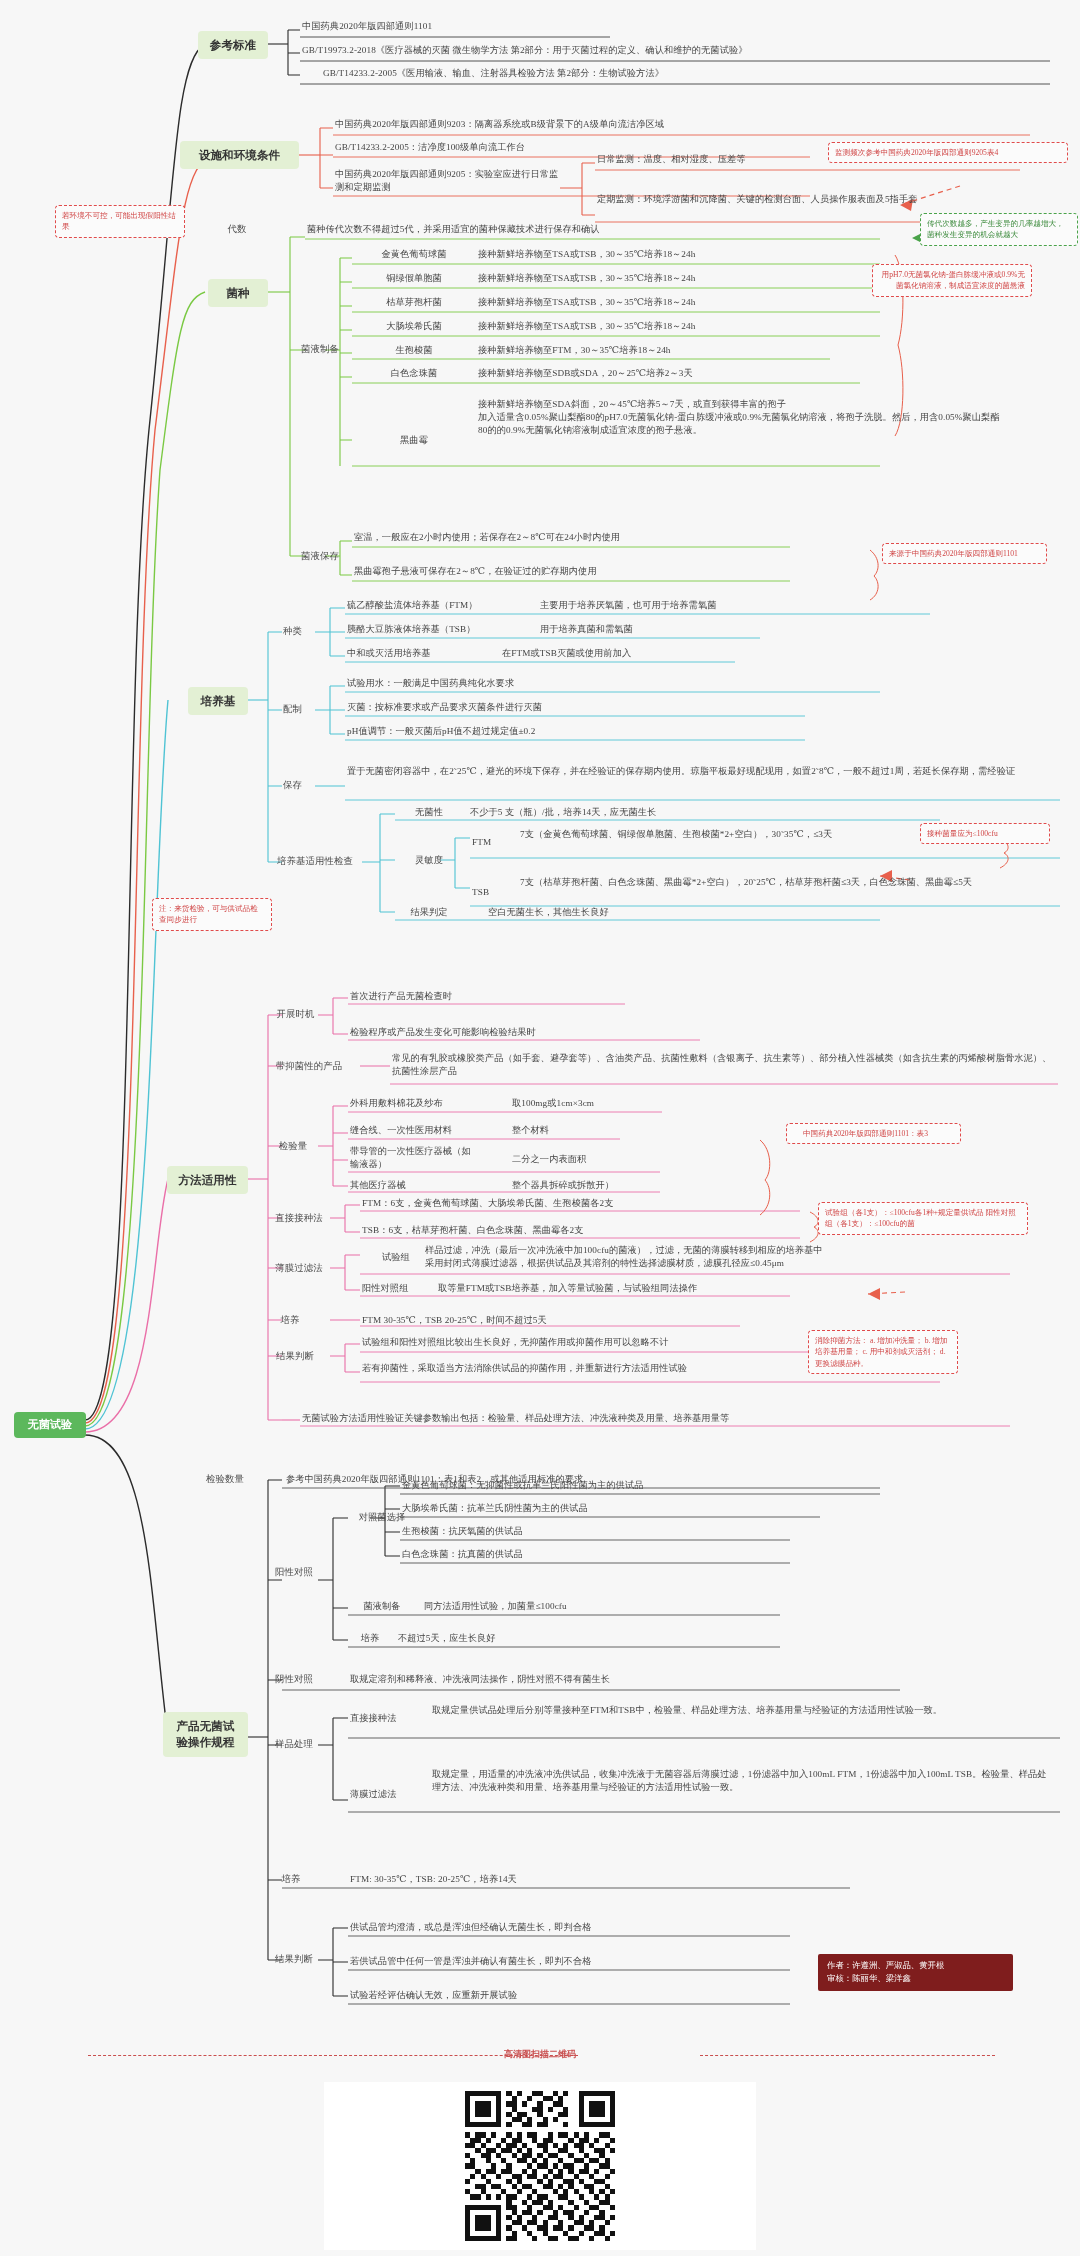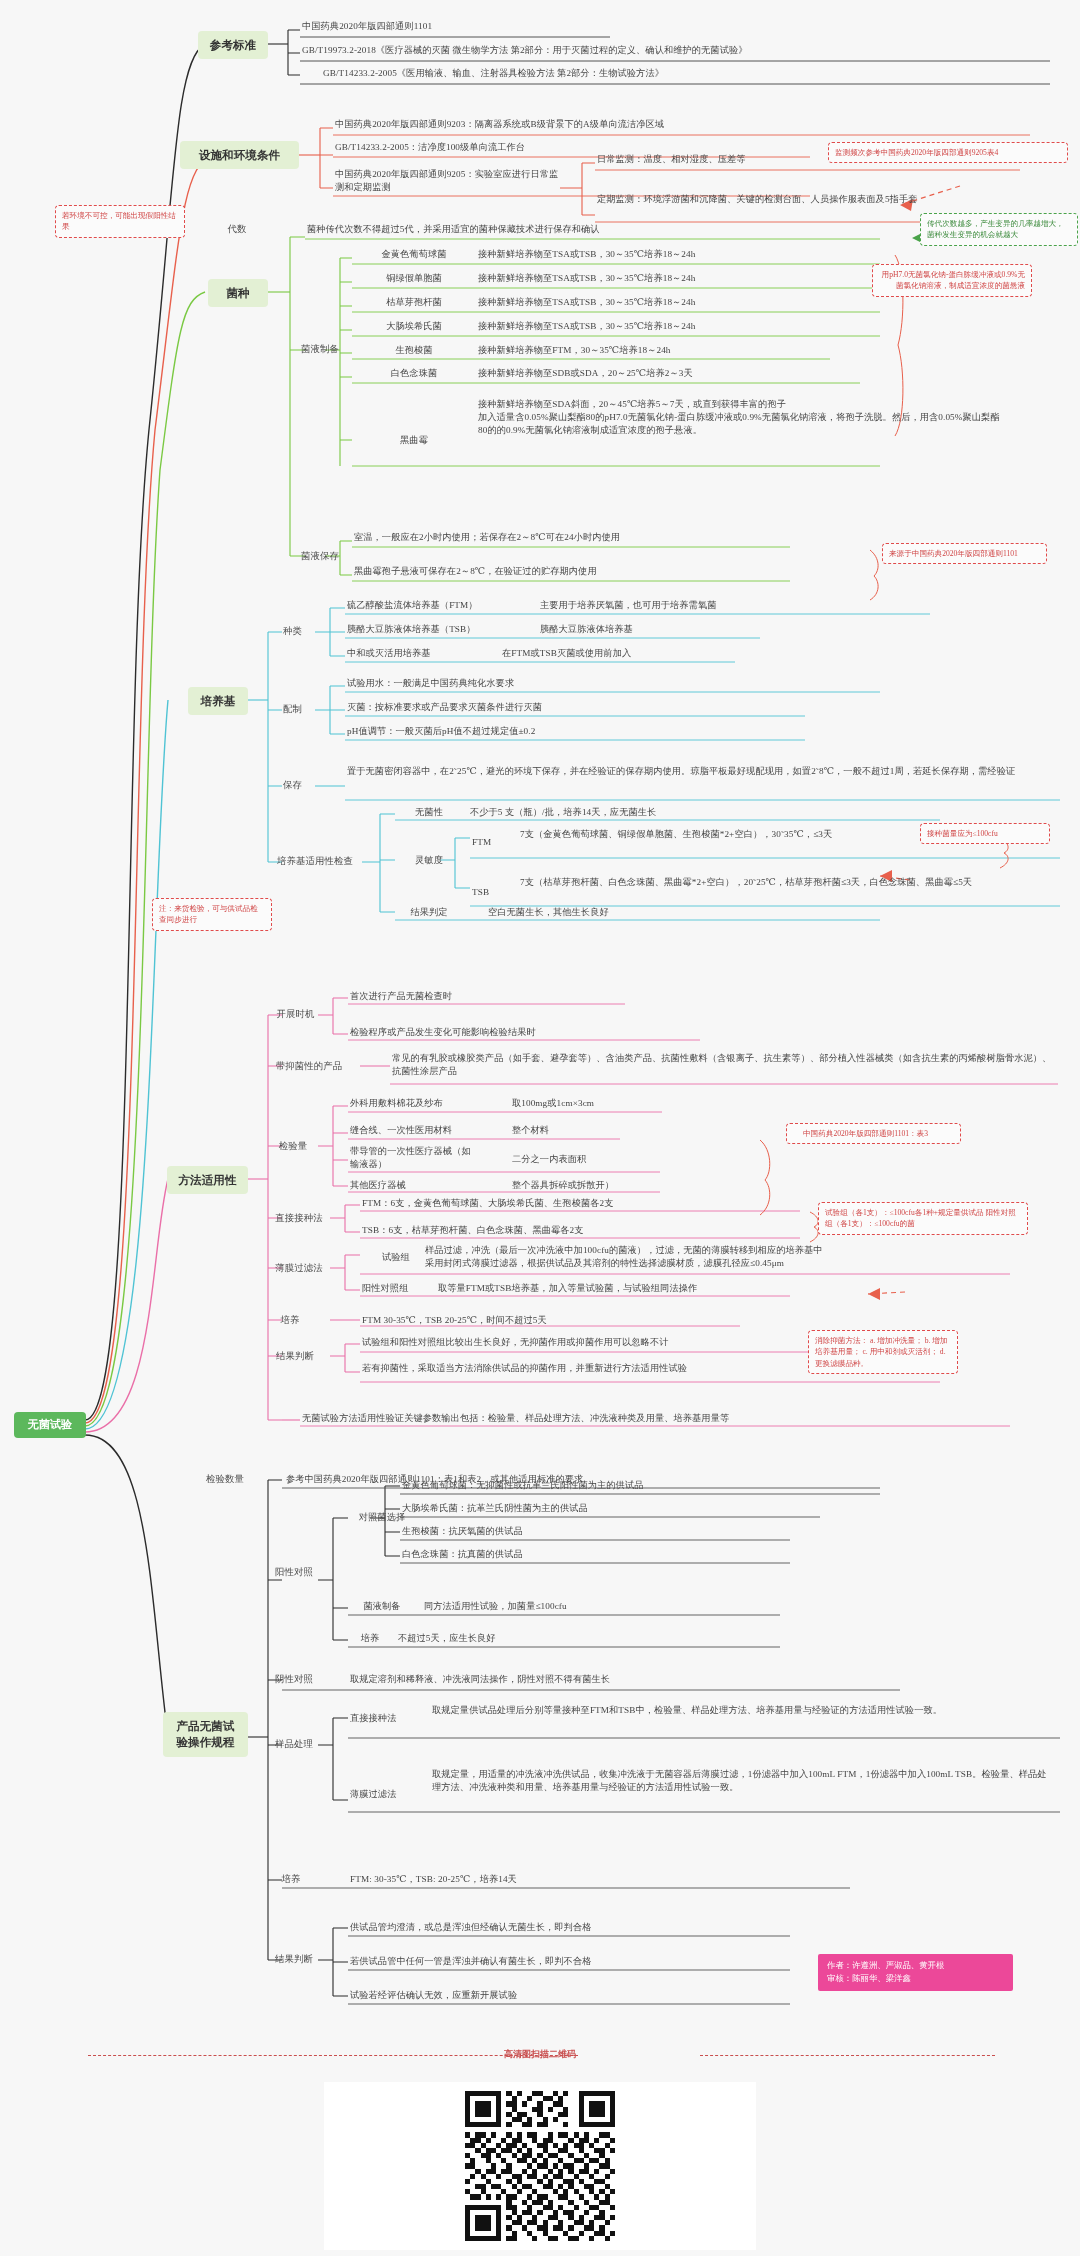--- a/index.html
+++ b/index.html
@@ -59,21 +59,21 @@
     line-height: 1.5;
     padding: 4px 6px;
     background: #fbfbfb;
   }
   .note.green {
     border-color: #4aa34a;
     color: #3d8b3d;
   }
   .authors {
     position: absolute;
-    background: #ec4899;
+    background: #7f1d1d;
     color: #fff;
     font-size: 8.4px;
     line-height: 1.6;
     padding: 5px 9px;
     border-radius: 2px;
   }
   .qr-caption {
     position: absolute;
     width: 100%;
     text-align: center;
@@ -290,21 +290,21 @@
 
   <div class="node lvl2" style="left:292px; top:550px; width:56px; text-align:center;">菌液保存</div>
   <div class="node lvl3" style="left:354px; top:531px; width:430px;">室温，一般应在2小时内使用；若保存在2～8℃可在24小时内使用</div>
   <div class="node lvl3" style="left:354px; top:565px; width:430px;">黑曲霉孢子悬液可保存在2～8℃，在验证过的贮存期内使用</div>
 
   <div class="node lvl1" style="left:188px; top:687px; width:60px;">培养基</div>
   <div class="node lvl2" style="left:270px; top:625px; width:45px; text-align:center;">种类</div>
   <div class="node lvl3" style="left:347px; top:599px; width:180px;">硫乙醇酸盐流体培养基（FTM）</div>
   <div class="node lvl3" style="left:540px; top:599px; width:400px;">主要用于培养厌氧菌，也可用于培养需氧菌</div>
   <div class="node lvl3" style="left:347px; top:623px; width:180px;">胰酪大豆胨液体培养基（TSB）</div>
-  <div class="node lvl3" style="left:540px; top:623px; width:400px;">胰酪大豆胨液体培养基</div>
+  <div class="node lvl3" style="left:540px; top:623px; width:400px;">用于培养真菌和需氧菌</div>
   <div class="node lvl3" style="left:347px; top:647px; width:150px;">中和或灭活用培养基</div>
   <div class="node lvl3" style="left:502px; top:647px; width:400px;">在FTM或TSB灭菌或使用前加入</div>
 
   <div class="node lvl2" style="left:270px; top:703px; width:45px; text-align:center;">配制</div>
   <div class="node lvl3" style="left:347px; top:677px; width:520px;">试验用水：一般满足中国药典纯化水要求</div>
   <div class="node lvl3" style="left:347px; top:701px; width:520px;">灭菌：按标准要求或产品要求灭菌条件进行灭菌</div>
   <div class="node lvl3" style="left:347px; top:725px; width:520px;">pH值调节：一般灭菌后pH值不超过规定值±0.2</div>
 
   <div class="node lvl2" style="left:270px; top:779px; width:45px; text-align:center;">保存</div>
   <div class="node lvl3" style="left:347px; top:765px; width:705px;">置于无菌密闭容器中，在2˜25℃，避光的环境下保存，并在经验证的保存期内使用。琼脂平板最好现配现用，如置2˜8℃，一般不超过1周，若延长保存期，需经验证</div>

